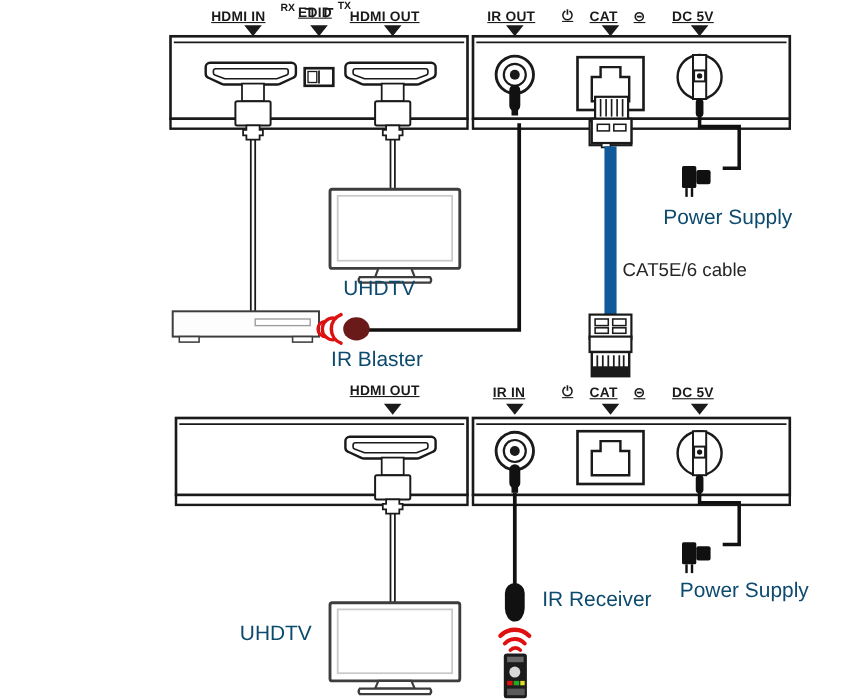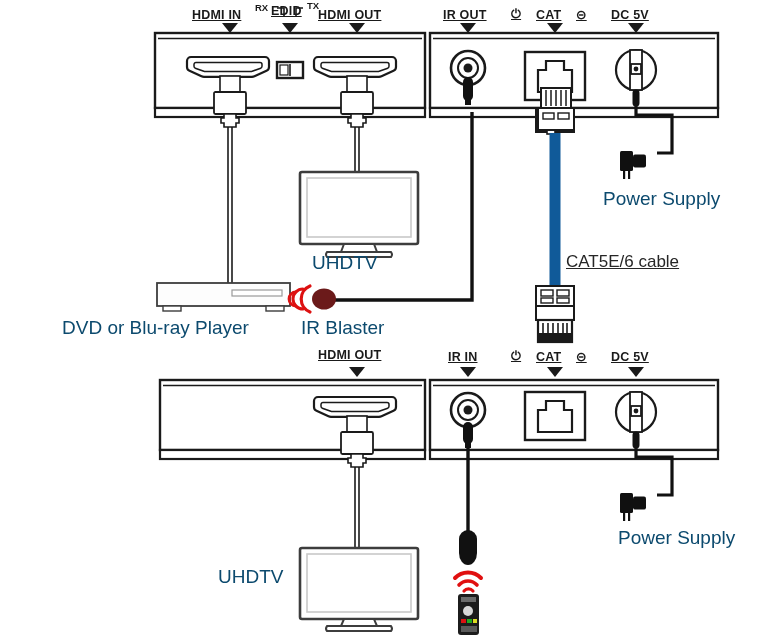--- a/index.html
+++ b/index.html
@@ -277,19 +277,19 @@
 
   <div class="lbl port-lbl" style="left:318px; top:348px;">HDMI OUT</div>
   <div class="lbl port-lbl" style="left:448px; top:350px;">IR IN</div>
   <div class="lbl port-lbl" style="left:511px; top:349px;">⏻</div>
   <div class="lbl port-lbl" style="left:536px; top:350px;">CAT</div>
   <div class="lbl port-lbl" style="left:576px; top:349px;">⊝</div>
   <div class="lbl port-lbl" style="left:611px; top:350px;">DC 5V</div>
 
   <div class="lbl big-lbl" style="left:312px; top:252px;">UHDTV</div>
   <div class="lbl big-lbl" style="left:218px; top:566px;">UHDTV</div>
-  <div class="lbl big-lbl" style="left:62px; top:317px;">DVD or Blu-ray Player</div>
   <div class="lbl big-lbl" style="left:301px; top:317px;">IR Blaster</div>
-  <div class="lbl mid-lbl" style="left:566px; top:252px;text-decoration:underline;">CAT5E/6 cable</div>
+  <div class="lbl big-lbl" style="left:493px; top:535px;">IR Receiver</div>
+  <div class="lbl mid-lbl" style="left:566px; top:236px;">CAT5E/6 cable</div>
   <div class="lbl big-lbl" style="left:603px; top:188px;">Power Supply</div>
   <div class="lbl big-lbl" style="left:618px; top:527px;">Power Supply</div>
 
 </div>
 
 </body></html>

